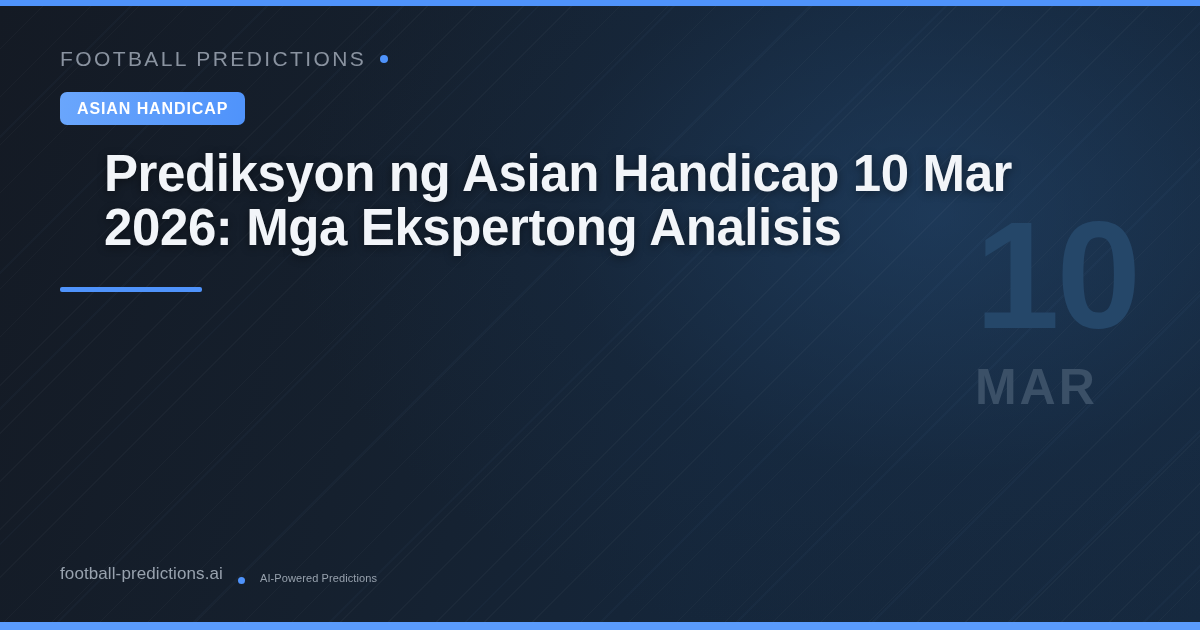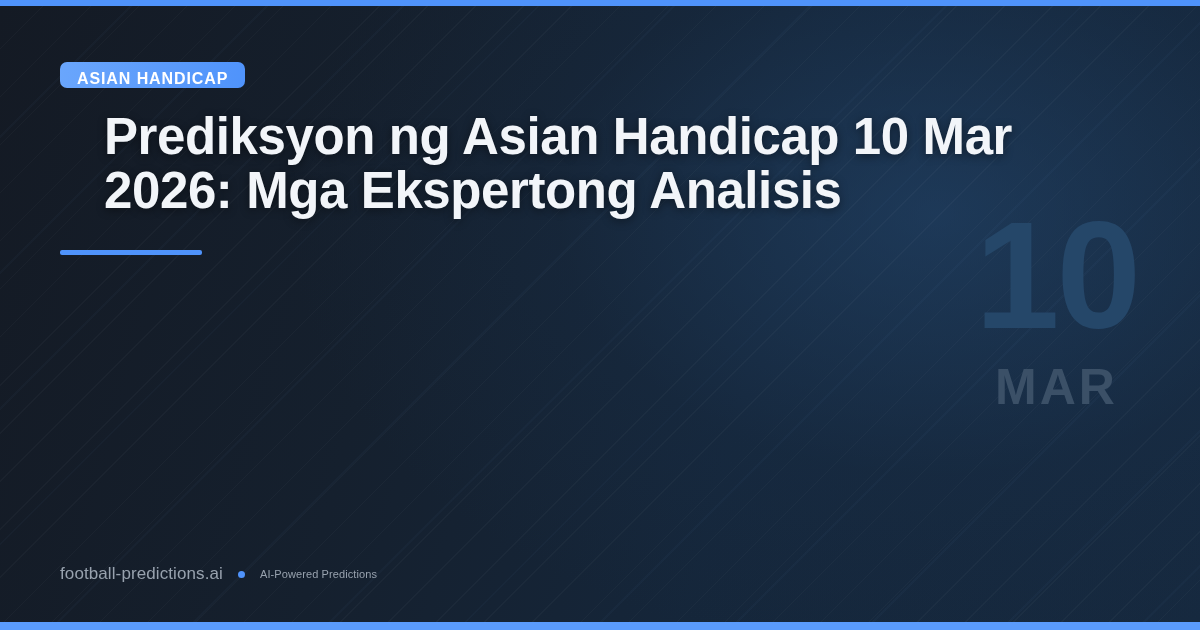--- a/index.html
+++ b/index.html
@@ -48,21 +48,20 @@
   }
   .bar-bottom{
     position:absolute; bottom:0; left:0; width:1200px; height:8px;
     background:#5a9bfc;
   }
 
   
   .date-block{
     position:absolute;
     right:62px; top:206px;
-    text-align:center;
     line-height:1;
     user-select:none;
   }
   .date-day{
     display:block;
     font-size:152px;
     font-weight:800;
     letter-spacing:-3px;
     color:#254769;
     line-height:0.92;
@@ -98,21 +97,21 @@
   }
   .eyebrow-dot{
     width:8px; height:8px; border-radius:50%;
     background:#4f93fb;
     display:block;
   }
 
   .badge{
     display:inline-block;
     margin-top:18px;
-    padding:9px 17px 1px 17px;
+    padding:9px 17px 8px 17px;
     border-radius:7px;
     background:linear-gradient(100deg, #6aa6fc 0%, #5b9bfb 55%, #4f93fb 100%);
     color:#ffffff;
     font-size:16px;
     font-weight:700;
     letter-spacing:0.9px;
     line-height:1;
   }
 
   .title{
@@ -132,21 +131,21 @@
     width:142px; height:5px;
     border-radius:2px;
     background:#4f93fb;
   }
 
   
   .footer{
     position:absolute;
     left:60px; bottom:46px;
     display:flex;
-    align-items:center;
+    align-items:flex-end;
     gap:15px;
     z-index:4;
   }
   .footer-site{
     font-size:17px;
     color:#98a2ae;
     letter-spacing:0.1px;
   }
   .footer-dot{
     width:7px; height:7px; border-radius:50%;
@@ -170,20 +169,24 @@
   <div class="bar-top"></div>
   <div class="bar-bottom"></div>
 
   <div class="date-block">
     <span class="date-day">10</span>
     <span class="date-mon">MAR</span>
   </div>
 
   <div class="content">
 
+    <div class="eyebrow">
+      <span class="eyebrow-text">FOOTBALL PREDICTIONS</span>
+      <span class="eyebrow-dot"></span>
+    </div>
 
     <div class="badge">ASIAN HANDICAP</div>
 
     <h1 class="title">Prediksyon ng Asian Handicap 10 Mar 2026: Mga Ekspertong Analisis</h1>
 
     <div class="accent"></div>
 
   </div>
 
   <div class="footer">

